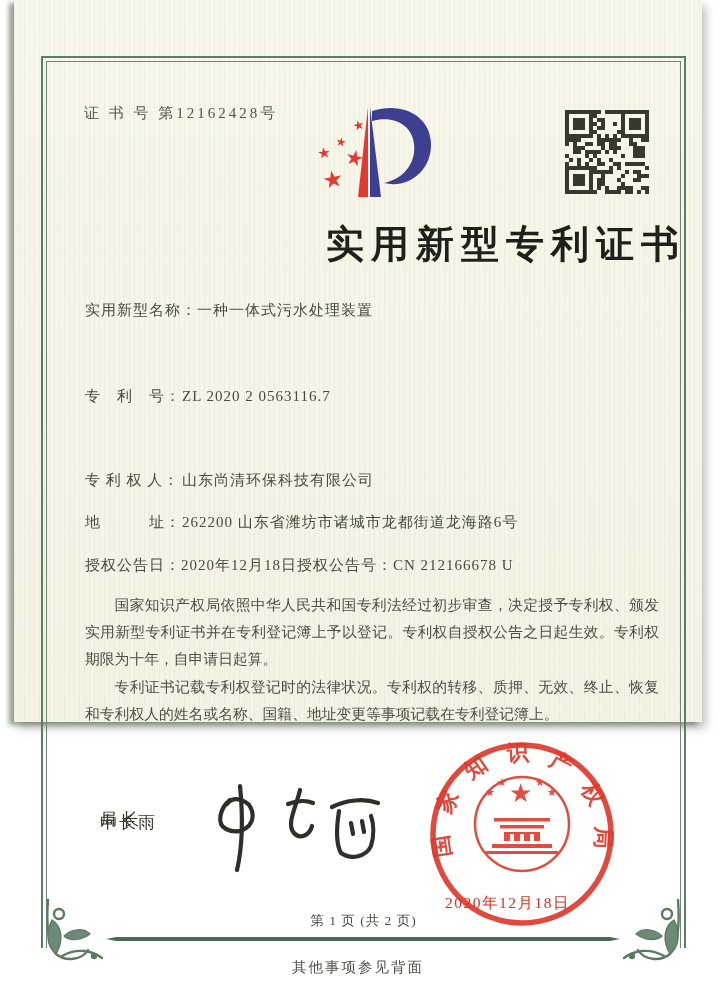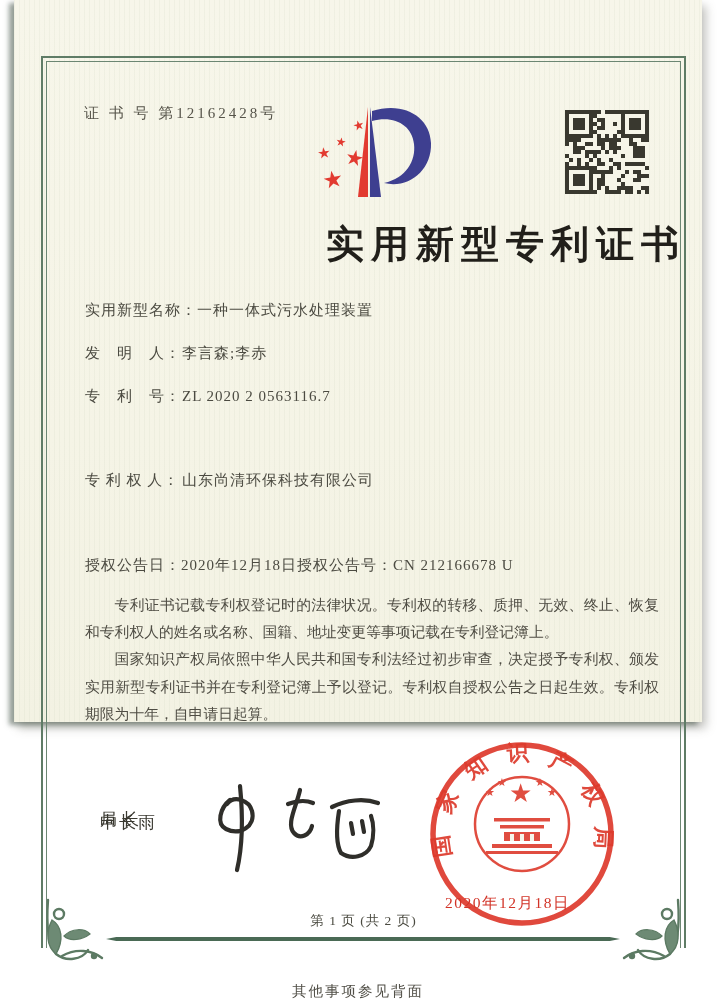--- a/index.html
+++ b/index.html
@@ -29,21 +29,21 @@
          letter-spacing:7px;color:#211f1a;}
   .row{left:71px;width:585px;font-size:15px;color:#4b4a41;letter-spacing:1px;white-space:nowrap;}
   .row .lab{display:inline-block;min-width:97px;}
   .pair2{}
   #paragraphs{left:71px;top:592px;width:574px;font-size:14.8px;line-height:27.2px;
               color:#4f4d44;text-align:justify;}
   #paragraphs p{margin:0;text-indent:2em;}
   #signer-title{left:86px;top:808px;font-size:17px;letter-spacing:5px;color:#3a3931;}
   #signer-name{left:86px;top:811px;font-size:17px;letter-spacing:2px;color:#3a3931;}
   #page-num{left:27px;width:645px;top:912px;text-align:center;font-size:13.5px;color:#4a4a40;letter-spacing:1px;}
-  #back-note{left:0;width:688px;top:958px;text-align:center;font-size:14.5px;color:#514f47;letter-spacing:2px;margin-top:24px;}
+  #back-note{left:0;width:688px;top:958px;text-align:center;font-size:14.5px;color:#514f47;letter-spacing:2px;}
   #bottom-rule{left:92px;top:937px;width:514px;height:4px;background:#4a6a55;
     clip-path:polygon(0 50%,2% 0,98% 0,100% 50%,98% 100%,2% 100%);}
   .ornament{width:62px;height:68px;}
   #ornament-right{transform:scaleX(-1);}
   svg text.cjk{font-family:"Liberation Serif","DejaVu Serif",serif;}
 </style>
 </head>
 <body>
 
 <div id="paper">
@@ -296,36 +296,36 @@
       <rect x="64" y="80" width="4" height="4" fill="#39382f"></rect>
       <rect x="72" y="80" width="4" height="4" fill="#39382f"></rect>
       <rect x="80" y="80" width="4" height="4" fill="#39382f"></rect>
     </svg>
 
   <div id="title" class="abs">实用新型专利证书</div>
 
   <div class="abs row" style="top:301px">
     <span class="lab">实用新型名称：</span><span>一种一体式污水处理装置</span>
   </div>
-  <div class="abs row" style="top:344px">
-    <span class="lab">发　明　人：</span><span>李言森;李赤</span>
-  </div>
   <div class="abs row" style="top:387px">
     <span class="lab">专　利　号：</span><span>ZL 2020 2 0563116.7</span>
   </div>
   <div class="abs row" style="top:471px">
     <span class="lab">专 利 权 人：</span><span>山东尚清环保科技有限公司</span>
   </div>
+  <div class="abs row" style="top:513px">
+    <span class="lab">地　　　址：</span><span>262200 山东省潍坊市诸城市龙都街道龙海路6号</span>
+  </div>
   <div class="abs row" style="top:556px">
     <span>授权公告日：</span><span>2020年12月18日</span><span class="pair2">授权公告号：</span><span>CN 212166678 U</span>
   </div>
 
   <div id="paragraphs" class="abs">
+    <p>国家知识产权局依照中华人民共和国专利法经过初步审查，决定授予专利权、颁发实用新型专利证书并在专利登记簿上予以登记。专利权自授权公告之日起生效。专利权期限为十年，自申请日起算。</p>
     <p>专利证书记载专利权登记时的法律状况。专利权的转移、质押、无效、终止、恢复和专利权人的姓名或名称、国籍、地址变更等事项记载在专利登记簿上。</p>
-    <p>国家知识产权局依照中华人民共和国专利法经过初步审查，决定授予专利权、颁发实用新型专利证书并在专利登记簿上予以登记。专利权自授权公告之日起生效。专利权期限为十年，自申请日起算。</p>
   </div>
 
   <div id="signer-title" class="abs">局长</div>
   <div id="signer-name" class="abs">申长雨</div>
 
   <svg class="abs" style="left:182px;top:780px;" width="200" height="95" viewBox="0 0 200 95">
     <g fill="none" stroke="#2f2e2a" stroke-width="4.2" stroke-linecap="round" stroke-linejoin="round">
       <path d="M34,20 C24,28 20,44 30,49 C44,56 60,46 56,31 C53,20 38,15 31,24"></path>
       <path d="M44,6 C46,26 48,60 41,90"></path>
       <path d="M92,24 C100,21 110,20 117,23"></path>

